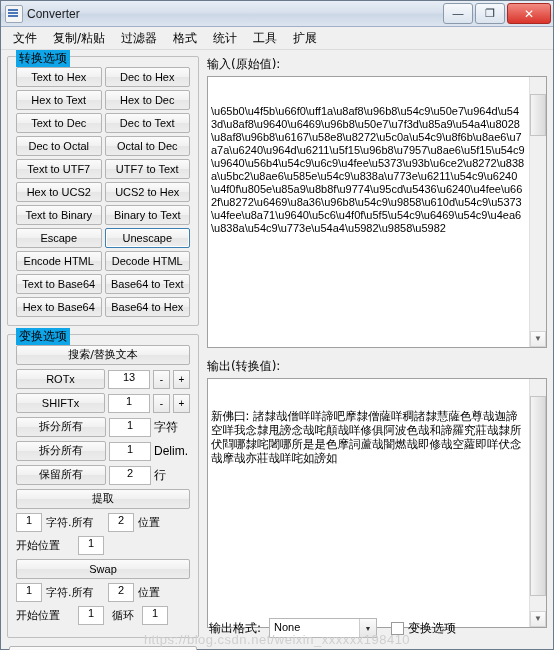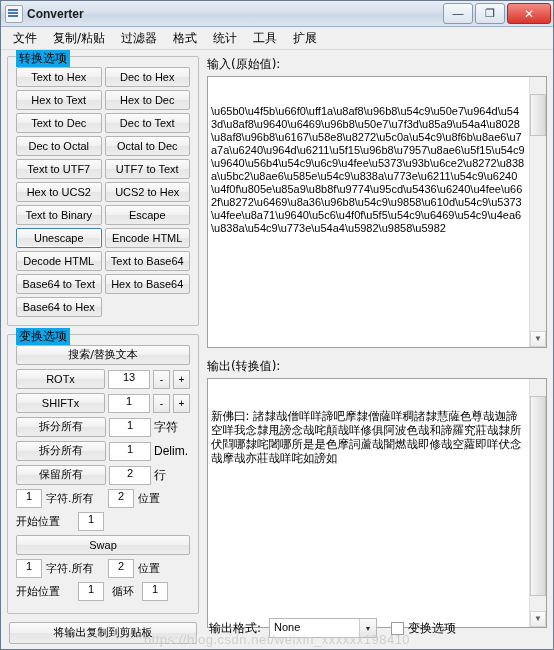--- a/index.html
+++ b/index.html
@@ -47,21 +47,20 @@
     position: absolute;
     left: 2px; top: 3px;
     width: 10px; height: 2px;
     background: #4a77b8;
     box-shadow: 0 3px 0 #4a77b8, 0 6px 0 #4a77b8;
   }
   .title-text {
     font-size: 12px;
     color: #1c1c1c;
     flex: 1;
-    font-weight: bold;
   }
   .win-btns { display: flex; gap: 2px; }
   .win-btn {
     width: 28px; height: 19px;
     border: 1px solid #8b9aab;
     border-radius: 3px;
     background: linear-gradient(to bottom, #f6f9fc, #dbe4ee);
     position: relative;
     cursor: default;
   }
@@ -318,20 +317,21 @@
           <div class="btn">Hex to Dec</div>
           <div class="btn">Text to Dec</div>
           <div class="btn">Dec to Text</div>
           <div class="btn">Dec to Octal</div>
           <div class="btn">Octal to Dec</div>
           <div class="btn">Text to UTF7</div>
           <div class="btn">UTF7 to Text</div>
           <div class="btn">Hex to UCS2</div>
           <div class="btn">UCS2 to Hex</div>
           <div class="btn">Text to Binary</div>
+          <div class="btn">Binary to Text</div>
           <div class="btn">Escape</div>
           <div class="btn focused">Unescape</div>
           <div class="btn">Encode HTML</div>
           <div class="btn">Decode HTML</div>
           <div class="btn">Text to Base64</div>
           <div class="btn">Base64 to Text</div>
           <div class="btn">Hex to Base64</div>
           <div class="btn">Base64 to Hex</div>
         </div>
       </div>
@@ -366,20 +366,21 @@
           <div class="tb center" style="width:42px">1</div>
           <div style="width:36px">Delim.</div>
         </div>
 
         <div class="spin-row">
           <div class="btn cjk" style="flex:1">保留所有</div>
           <div class="tb center" style="width:42px">2</div>
           <div class="cjk" style="width:36px">行</div>
         </div>
 
+        <div class="btn btn-wide cjk" style="margin-top:4px">提取</div>
 
         <div class="row">
           <div class="tb center" style="width:26px">1</div>
           <div class="cjk" style="width:58px">字符.所有</div>
           <div class="tb center" style="width:26px">2</div>
           <div class="cjk">位置</div>
         </div>
 
         <div class="row">
           <div class="cjk" style="width:58px">开始位置</div>

